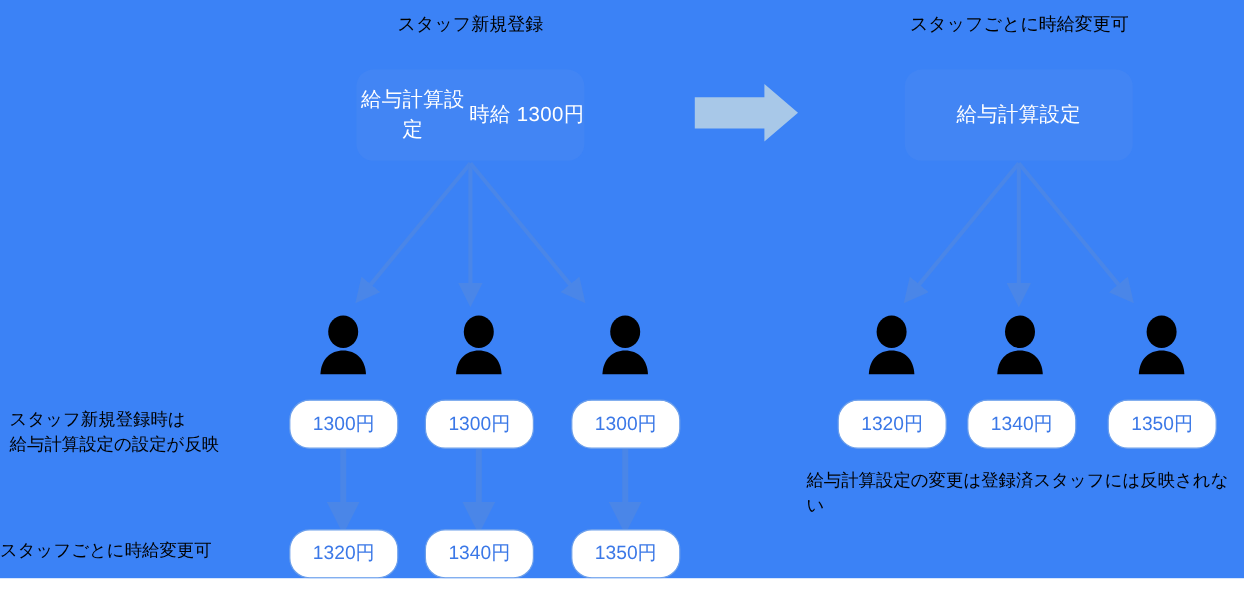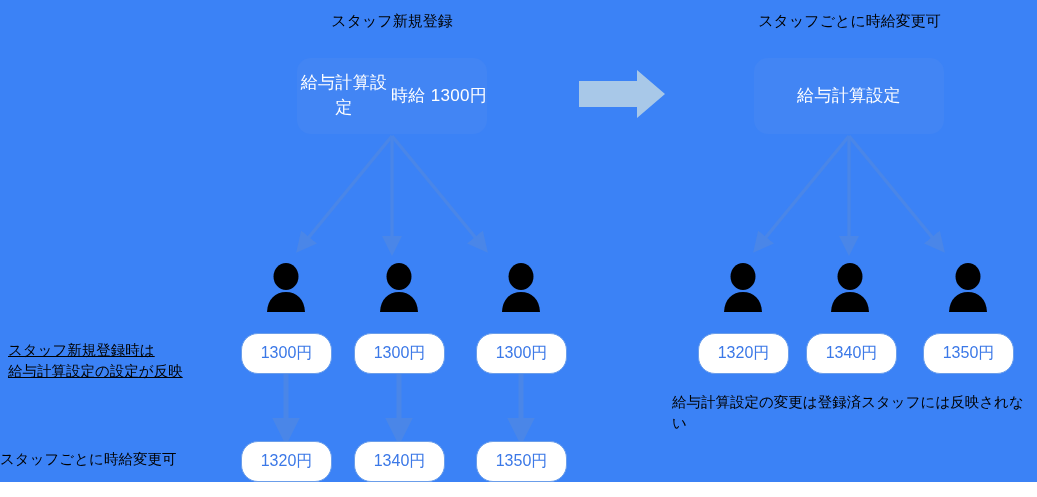--- a/index.html
+++ b/index.html
@@ -73,21 +73,21 @@
     height: 50px;
   }
 
   
   .note {
     font-size: 14.5px;
     color: #000000;
     line-height: 1.45;
     white-space: pre-line;
   }
-  .note-right { width: 362px; white-space: normal; }
+  .note-right { width: 362px; white-space: normal; font-family: Liberation Mono, monospace; }
 </style>
 </head>
 <body>
 
 <div id="canvas">
 
   <svg class="svg-layer" viewBox="0 0 1037 497" xmlns="http://www.w3.org/2000/svg">
     <defs>
       <marker id="ah" markerWidth="6" markerHeight="6" refX="4.2" refY="3" orient="auto" markerUnits="strokeWidth">
         <path d="M0,0 L6,3 L0,6 z" fill="#4a86e8"></path>
@@ -176,20 +176,20 @@
   <div class="abs wage-box" style="left:476px; top:333px; width:91px; height:41px;">1300円</div>
 
   <div class="abs wage-box" style="left:241px; top:441px; width:91px; height:41px;">1320円</div>
   <div class="abs wage-box" style="left:354px; top:441px; width:91px; height:41px;">1340円</div>
   <div class="abs wage-box" style="left:476px; top:441px; width:91px; height:41px;">1350円</div>
 
   <div class="abs wage-box" style="left:698px; top:333px; width:91px; height:41px;">1320円</div>
   <div class="abs wage-box" style="left:806px; top:333px; width:91px; height:41px;">1340円</div>
   <div class="abs wage-box" style="left:923px; top:333px; width:91px; height:41px;">1350円</div>
 
-  <div class="abs note" style="left:8px; top:340px; width:215px;text-decoration:underline;">スタッフ新規登録時は
+  <div class="abs note" style="left:8px; top:340px; width:215px;">スタッフ新規登録時は
 給与計算設定の設定が反映</div>
 
   <div class="abs note" style="left:0; top:449px; width:215px;">スタッフごとに時給変更可</div>
 
   <div class="abs note note-right" style="left:672px; top:392px;">給与計算設定の変更は登録済スタッフには反映されない</div>
 
 </div>
 
 </body></html>

